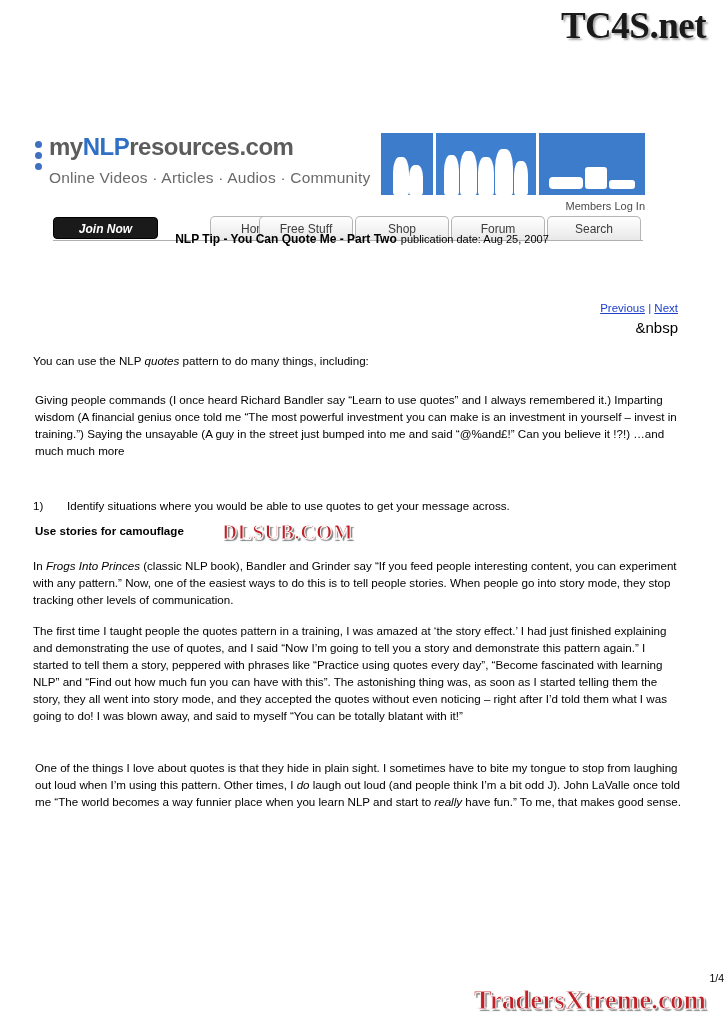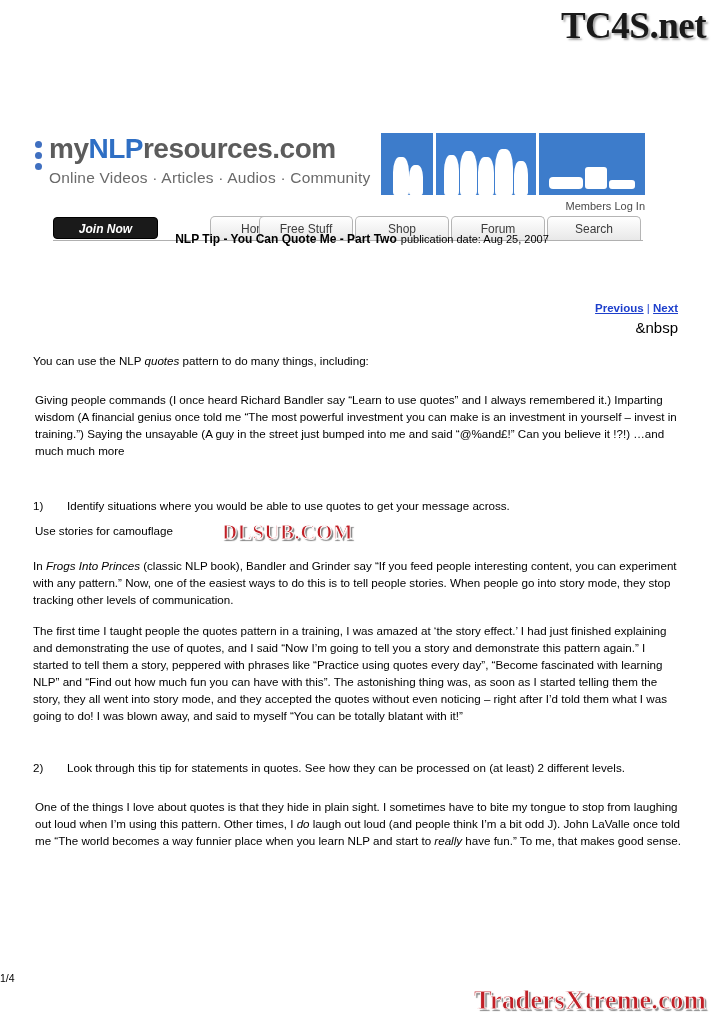--- a/index.html
+++ b/index.html
@@ -63,21 +63,21 @@
     height: 7px;
     border-radius: 50%;
     background: #3f6fc0;
     margin-bottom: 4px;
   }
   .logo-text {
     position: absolute;
     left: 16px;
     top: 0px;
     font-family: "Liberation Sans", sans-serif;
-    font-size: 28px;
+    font-size: 24px;
     font-weight: bold;
     letter-spacing: -0.5px;
     white-space: nowrap;
   }
   .logo-text .my { color: #5c5c5c; }
   .logo-text .nlp { color: #2f6fc4; }
   .logo-text .resources { color: #5c5c5c; }
   .logo-text .dotcom { color: #5c5c5c; }
   .logo-sub {
     position: absolute;
@@ -200,21 +200,20 @@
   .prevnext {
     position: absolute;
     right: 46px;
     top: 302px;
     font-size: 11.5px;
   }
   .prevnext a {
     color: #1d3fcc;
     text-decoration: underline;
     cursor: pointer;
-    font-weight: bold;
   }
   .prevnext .sep { color: #1d3fcc; }
   .nbsp-line {
     position: absolute;
     right: 46px;
     top: 319px;
     font-size: 15px;
     color: #000;
   }
 
@@ -227,21 +226,21 @@
   }
   p {
     margin: 0 0 14px 0;
     line-height: 1.47;
     font-size: 11.6px;
   }
   .p-intro { margin-bottom: 22px; }
   .p-list { margin-bottom: 38px; }
   .p-step { margin-bottom: 5px; }
   .p-sub {
-    font-weight: normal;
+    font-weight: bold;
     margin-bottom: 18px;
   }
   .indent1 { padding-left: 2px; margin-top: 8px; }
   .step-num { display: inline-block; min-width: 34px; }
   em { font-style: italic; }
 
   
   .dlsub {
     position: absolute;
     left: 222px;
@@ -256,21 +255,21 @@
     white-space: nowrap;
     margin-top: 24px;
   }
 
   
   .page-number {
     position: absolute;
     left: 0;
     top: 972px;
     width: 724px;
-    text-align: left;
+    text-align: right;
     font-size: 10.5px;
   }
   .tx-watermark {
     position: absolute;
     right: 18px;
     bottom: 8px;
     font-family: "Liberation Serif", serif;
     font-size: 27px;
     font-weight: bold;
     color: #c12027;
@@ -356,23 +355,20 @@
     </p>
 
     <p class="p-sub indent1">Use stories for camouflage</p>
 
     <p>
       <span>In </span><em>Frogs Into Princes</em><span> (classic NLP book), Bandler and Grinder say “If you feed people interesting content, you can experiment with any pattern.” Now, one of the easiest ways to do this is to tell people stories. When people go into story mode, they stop tracking other levels of communication.</span>
     </p>
 
     <p style="margin-bottom:34px;">The first time I taught people the quotes pattern in a training, I was amazed at ‘the story effect.’ I had just finished explaining and demonstrating the use of quotes, and I said “Now I’m going to tell you a story and demonstrate this pattern again.” I started to tell them a story, peppered with phrases like “Practice using quotes every day”, “Become fascinated with learning NLP” and “Find out how much fun you can have with this”. The astonishing thing was, as soon as I started telling them the story, they all went into story mode, and they accepted the quotes without even noticing – right after I’d told them what I was going to do! I was blown away, and said to myself “You can be totally blatant with it!”</p>
 
-    <p class="p-step" style="margin-bottom:22px;">
-      <span class="step-num">2)</span><span>Look through this tip for statements in quotes. See how they can be processed on (at least) 2 different levels.</span>
-    </p>
 
     <p class="indent1">
       <span>One of the things I love about quotes is that they hide in plain sight. I sometimes have to bite my tongue to stop from laughing out loud when I’m using this pattern. Other times, I </span><em>do</em><span> laugh out loud (and people think I’m a bit odd J). John LaValle once told me “The world becomes a way funnier place when you learn NLP and start to </span><em>really</em><span> have fun.” To me, that makes good sense.</span>
     </p>
   </div>
 
   <div class="dlsub">DLSUB.COM</div>
 
   <div class="page-number">1/4</div>
   <div class="tx-watermark">TradersXtreme.com</div>

